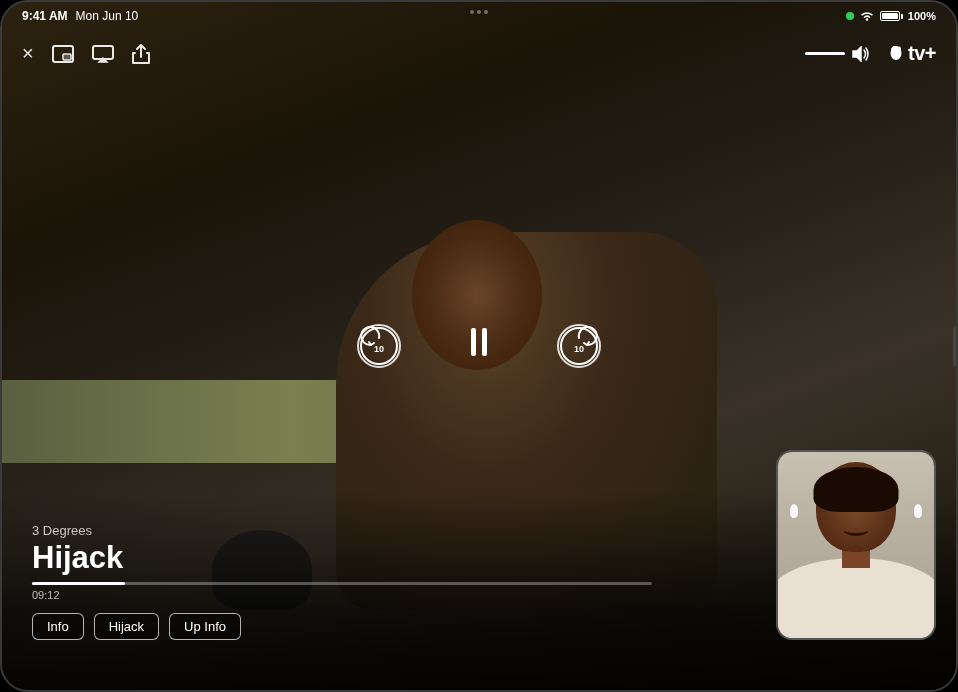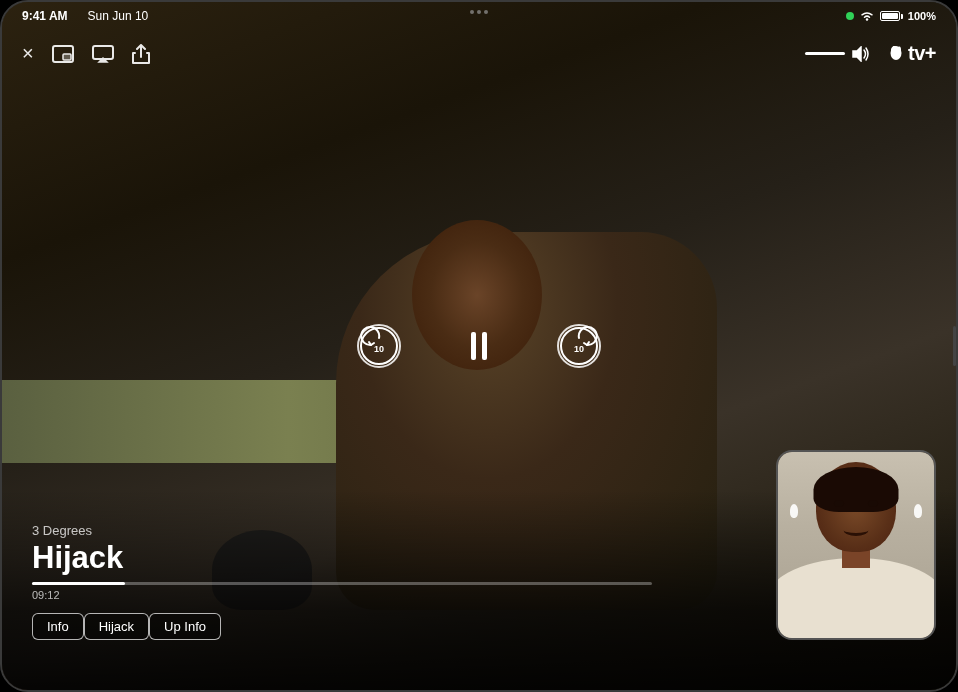--- a/index.html
+++ b/index.html
@@ -36,21 +36,21 @@
       justify-content: space-between;
       padding: 0 20px;
       z-index: 100;
       color: white;
       font-size: 11px;
       font-weight: 600;
     }
     .status-bar-left {
       display: flex;
       align-items: center;
-      gap: 16px;
+      gap: 4px;
     }
     .status-bar-right {
       display: flex;
       align-items: center;
       gap: 5px;
       font-size: 10px;
     }
     .status-dot {
       width: 8px;
       height: 8px;
@@ -184,21 +184,21 @@
       border-radius: 2px;
     }
 
     
     .playback-controls {
       position: absolute;
       top: 50%;
       left: 50%;
       transform: translate(-50%, -50%);
       display: flex;
-      align-items: center;
+      align-items: flex-start;
       gap: 60px;
       z-index: 50;
     }
     .skip-btn {
       width: 44px;
       height: 44px;
       border: 2.5px solid rgba(255,255,255,0.85);
       border-radius: 50%;
       display: flex;
       align-items: center;
@@ -261,21 +261,21 @@
       background: white;
       border-radius: 2px;
     }
     .time-display {
       color: rgba(255,255,255,0.7);
       font-size: 11px;
       margin-bottom: 12px;
     }
     .bottom-buttons {
       display: flex;
-      gap: 0;
+      gap: 10px;
     }
     .bottom-btn {
       border: 1.5px solid rgba(255,255,255,0.7);
       border-radius: 6px;
       padding: 5px 14px;
       color: white;
       font-size: 13px;
       font-weight: 500;
       cursor: pointer;
       background: rgba(0,0,0,0.3);
@@ -398,21 +398,21 @@
 
   <div class="top-dots">
     <div class="dot"></div>
     <div class="dot"></div>
     <div class="dot"></div>
   </div>
 
   <div class="status-bar">
     <div class="status-bar-left">
       <span style="font-size:12px;font-weight:600;">9:41 AM</span>
-      <span style="font-size:12px;font-weight:400;margin-left:4px;">Sun Jun 10</span>
+      <span style="font-size:12px;font-weight:400;margin-left:4px;">Mon Jun 10</span>
     </div>
     <div class="status-bar-right">
 
       <div class="status-dot"></div>
 
       <svg width="16" height="12" viewBox="0 0 16 12">
         <path d="M8 9.5 L8 9.5" stroke="white" stroke-width="2.5" stroke-linecap="round"></path>
         <path d="M5.5 7.2 Q8 5 10.5 7.2" stroke="white" stroke-width="1.5" fill="none" stroke-linecap="round"></path>
         <path d="M3 4.8 Q8 1 13 4.8" stroke="white" stroke-width="1.5" fill="none" stroke-linecap="round"></path>
       </svg>

